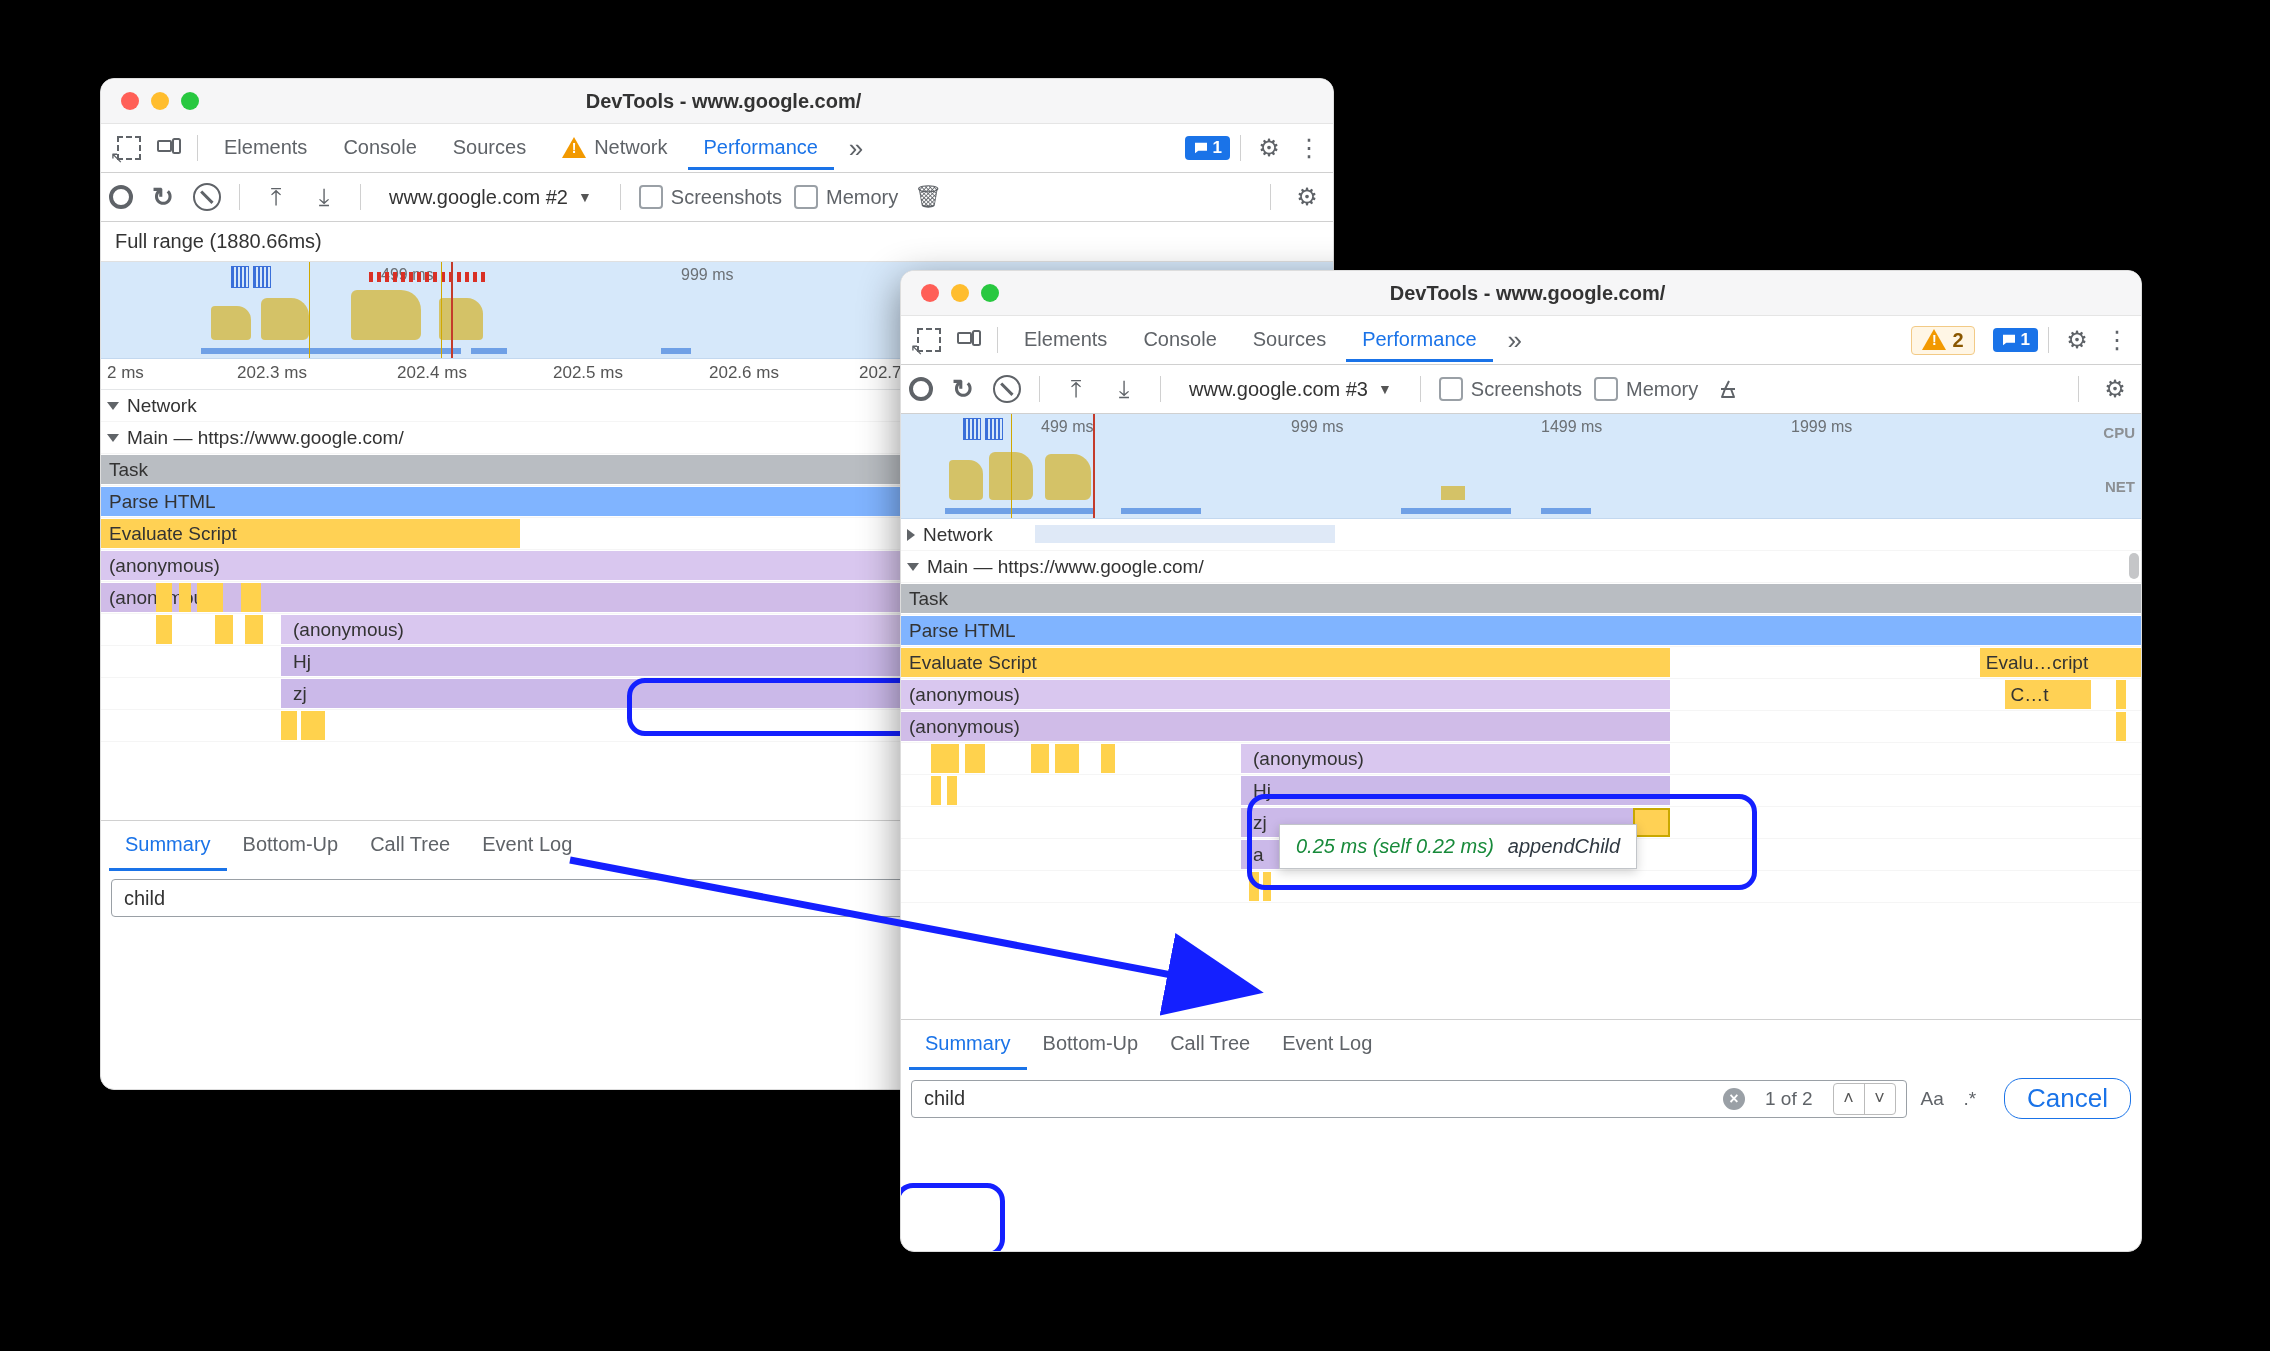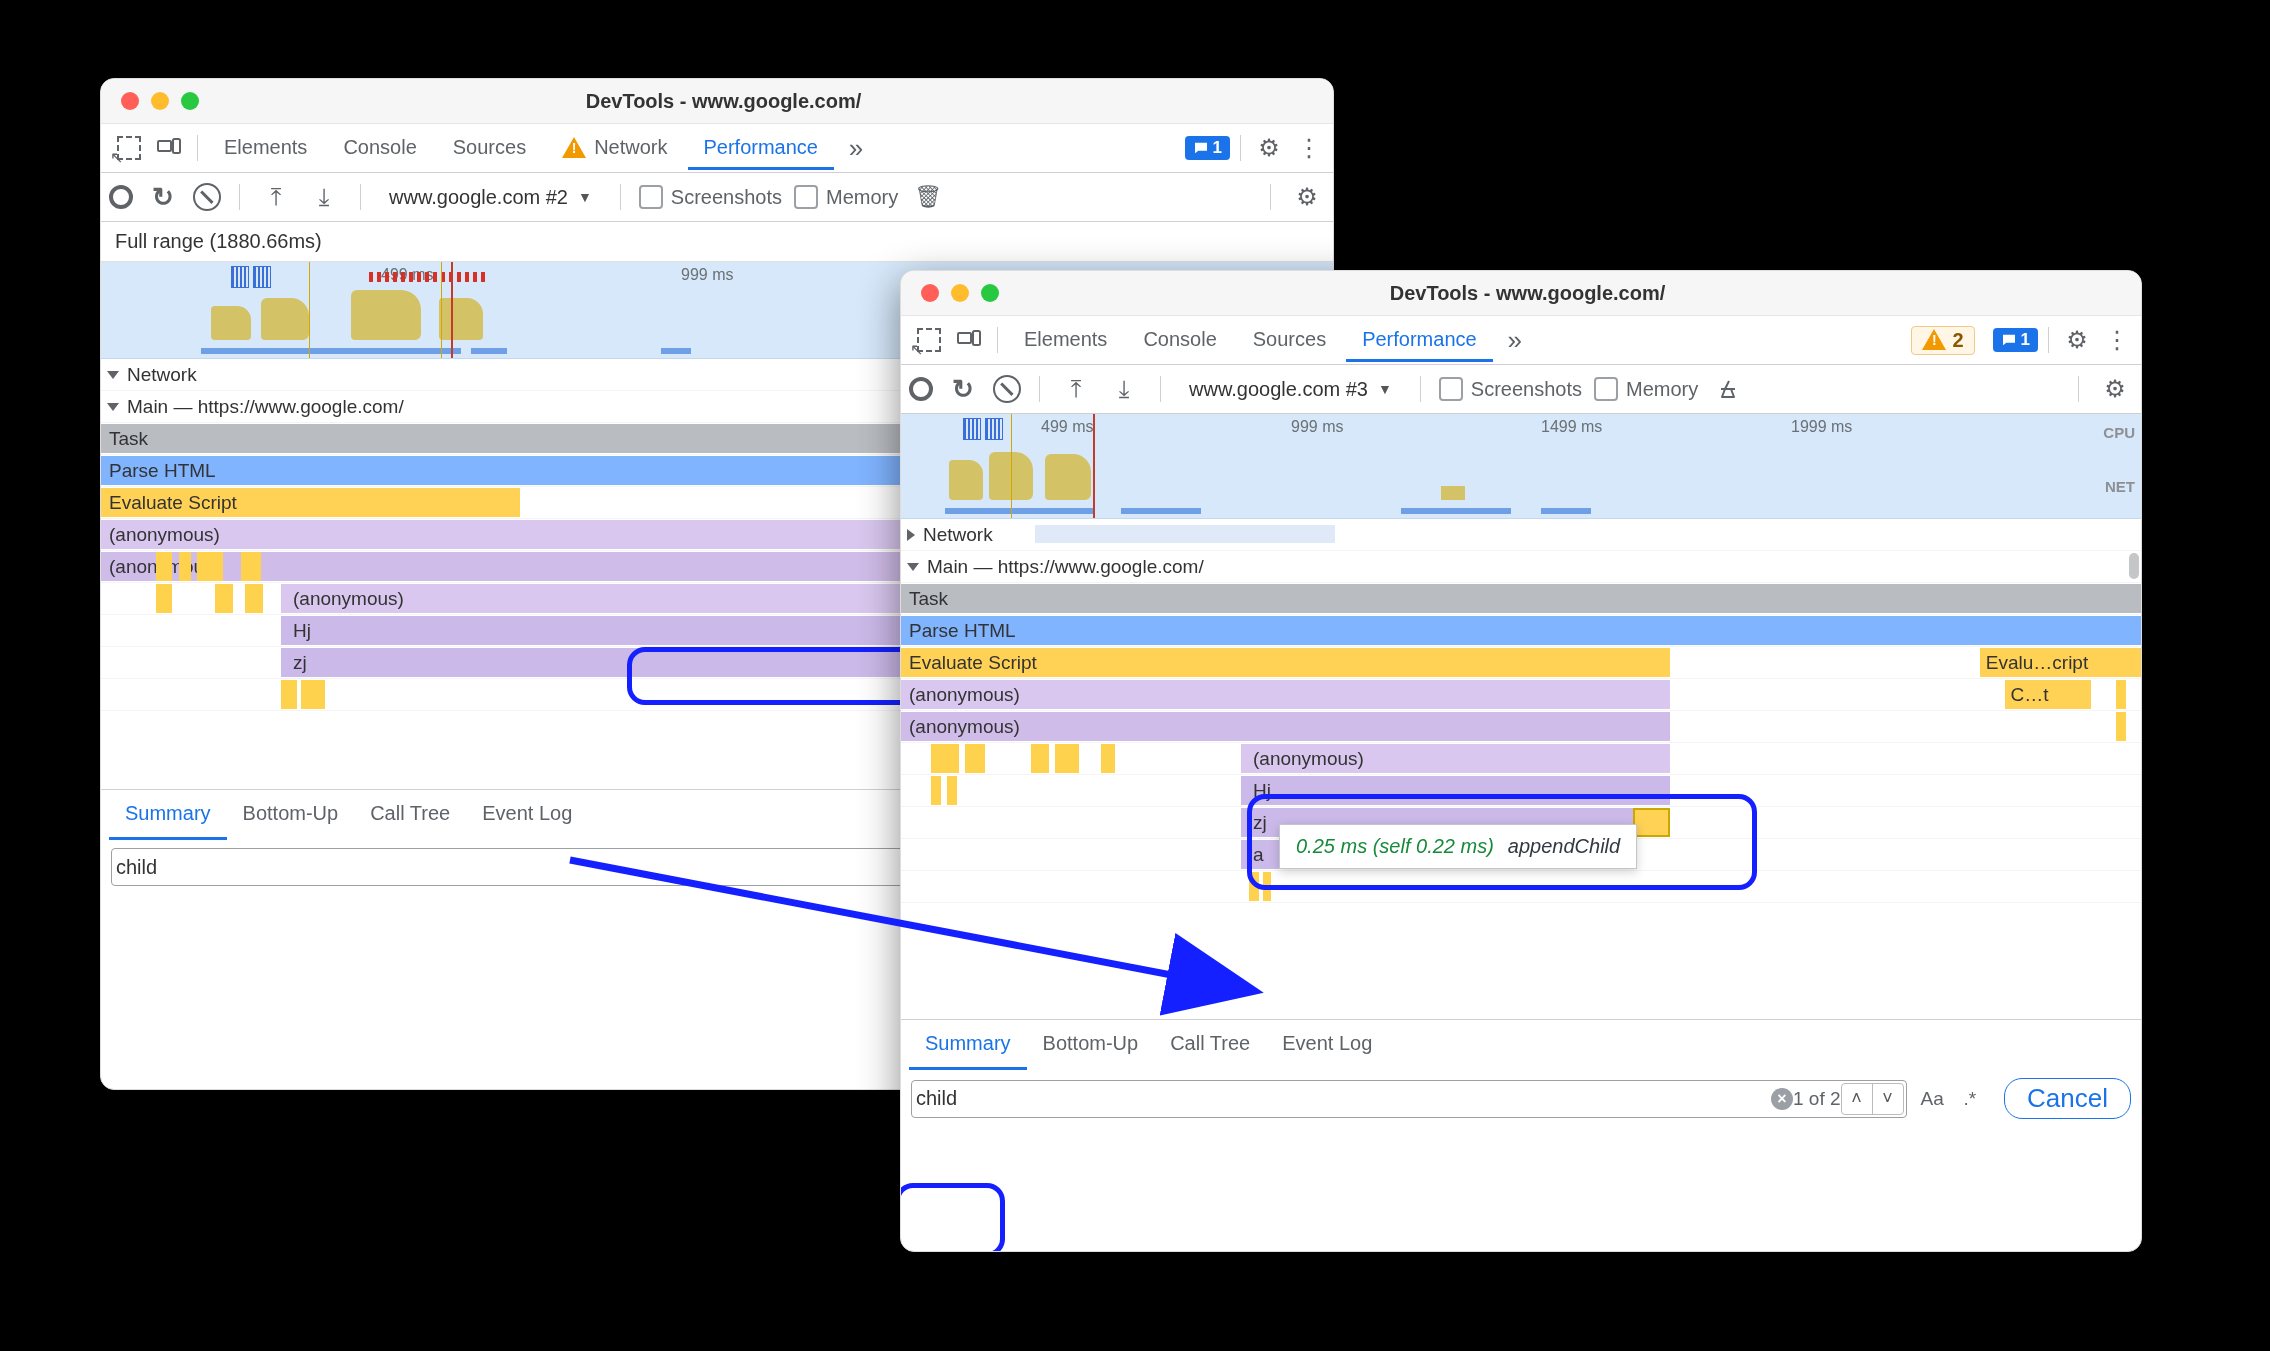--- a/index.html
+++ b/index.html
@@ -246,22 +246,22 @@
   .search-row {
     display:flex; align-items:center; gap:14px;
     padding: 8px 10px 12px 10px;
   }
   .search-box {
     flex:1 1 auto;
     display:flex; align-items:center;
     border:1px solid #9aa0a6;
     border-radius:4px;
     height:36px;
-    padding:0 2px;
-    gap:0;
+    padding:0 10px;
+    gap:20px;
     min-width:0;
   }
   .search-box input {
     flex:1;
     border:none;
     outline:none;
     font-size:20px;
     color:#333;
     background:transparent;
   }
@@ -405,20 +405,28 @@
 
     <span class="netline" style="left:100px;width:260px;"></span>
     <span class="netline" style="left:370px;width:36px;"></span>
     <span class="netline" style="left:560px;width:30px;"></span>
 
     <span style="position:absolute;left:208px;top:0;bottom:0;width:1px;background:#d0a800;"></span>
     <span style="position:absolute;left:340px;top:0;bottom:0;width:1px;background:#d0a800;"></span>
     <span style="position:absolute;left:350px;top:0;bottom:0;width:2px;background:#c43b2a;"></span>
   </div>
 
+  <div class="ruler">
+    <span style="left:6px;">2 ms</span>
+    <span style="left:136px;">202.3 ms</span>
+    <span style="left:296px;">202.4 ms</span>
+    <span style="left:452px;">202.5 ms</span>
+    <span style="left:608px;">202.6 ms</span>
+    <span style="left:758px;">202.7</span>
+  </div>
 
   <div class="tracks" style="height:430px;">
     <div class="track-row header">
         <span class="caret-tri"></span>
         <span>Network</span>
       </div>
     <div class="track-row header">
         <span class="caret-tri"></span>
         <span>Main — https://www.google.com/</span>
       </div>

